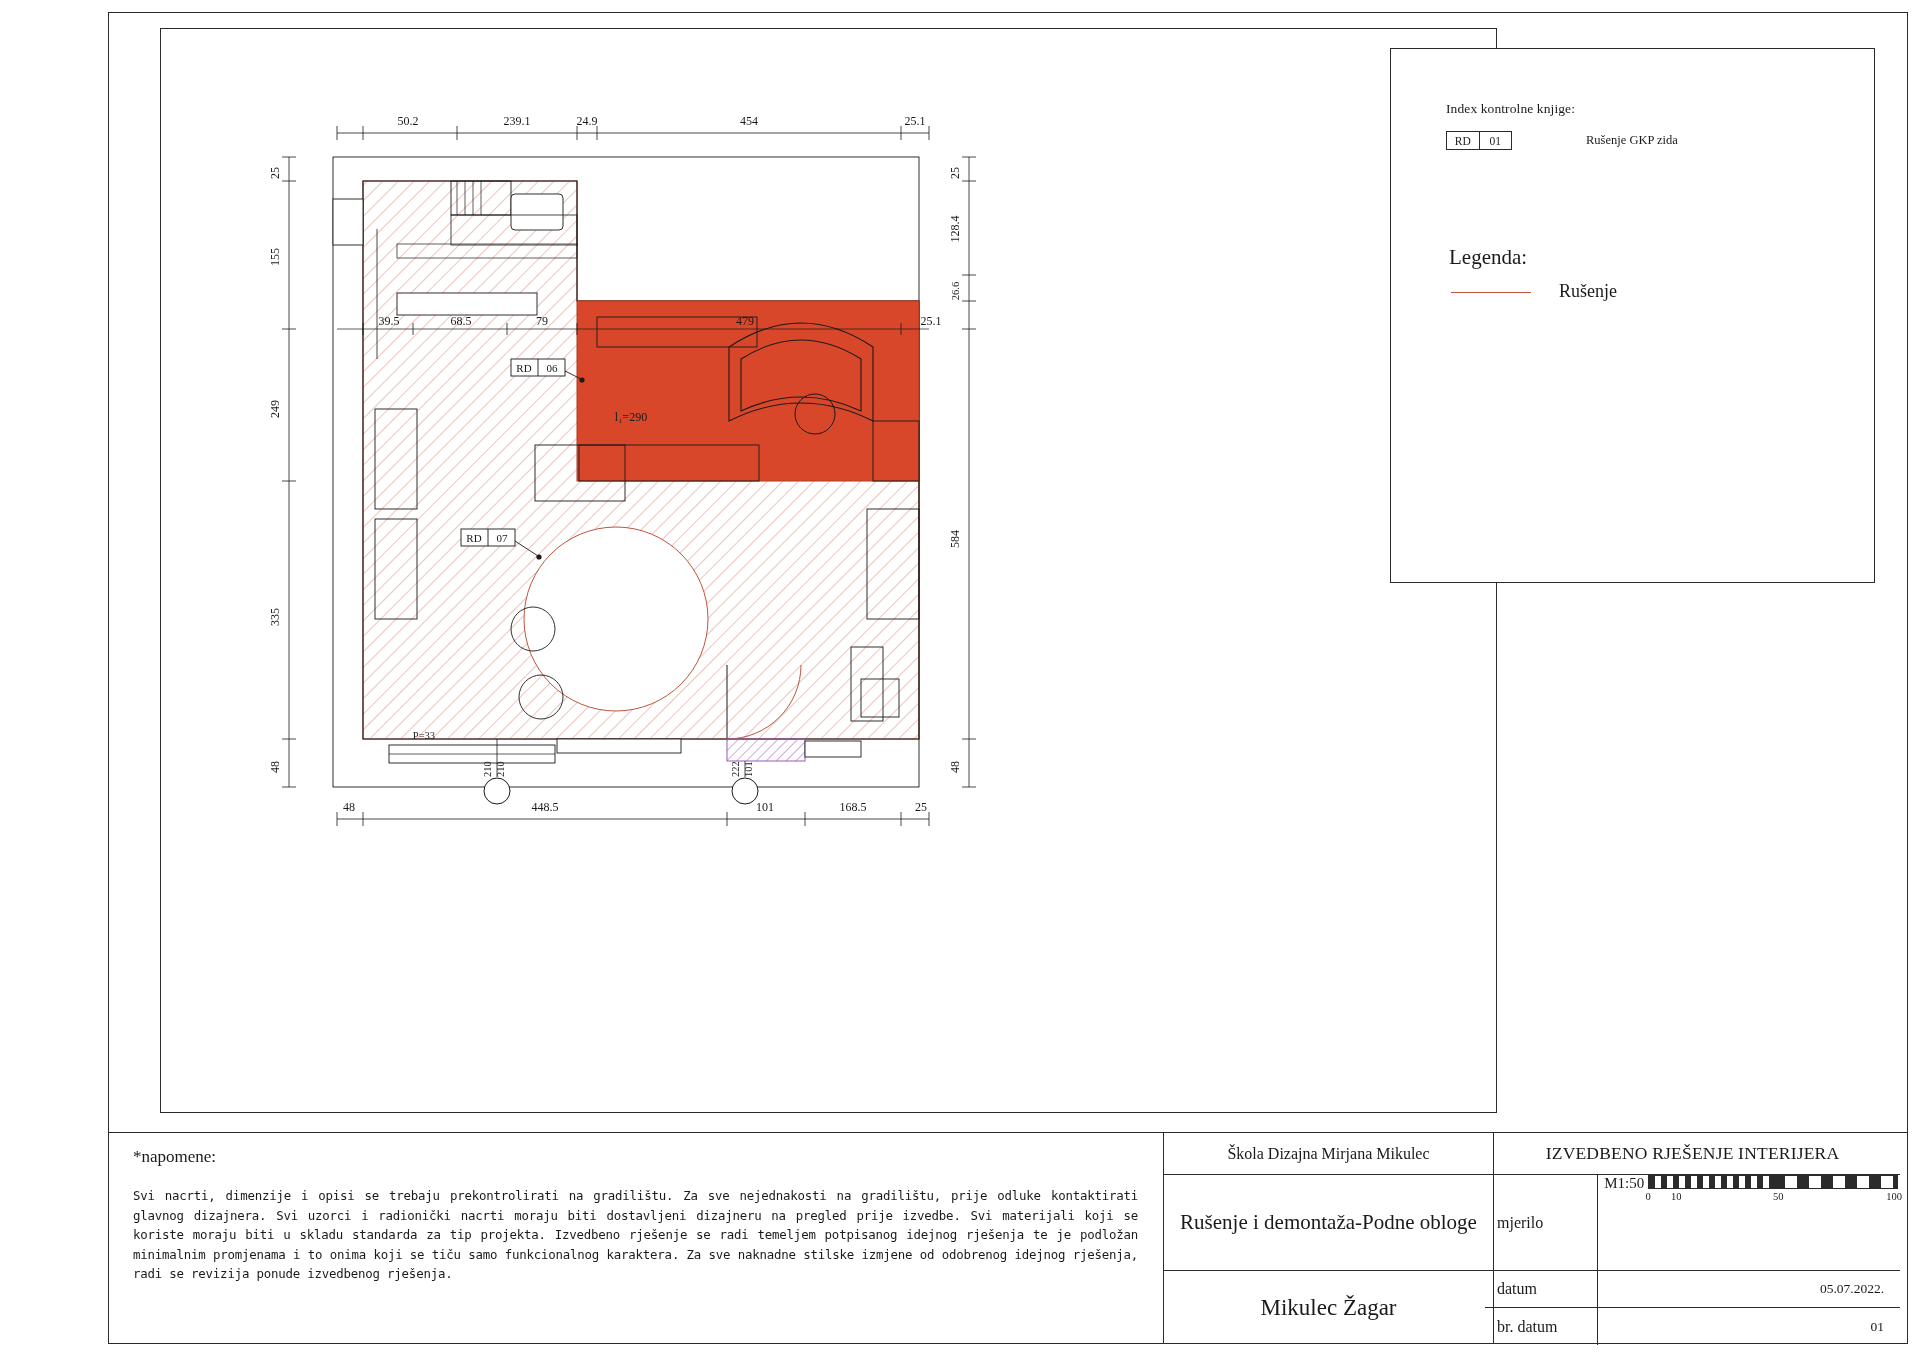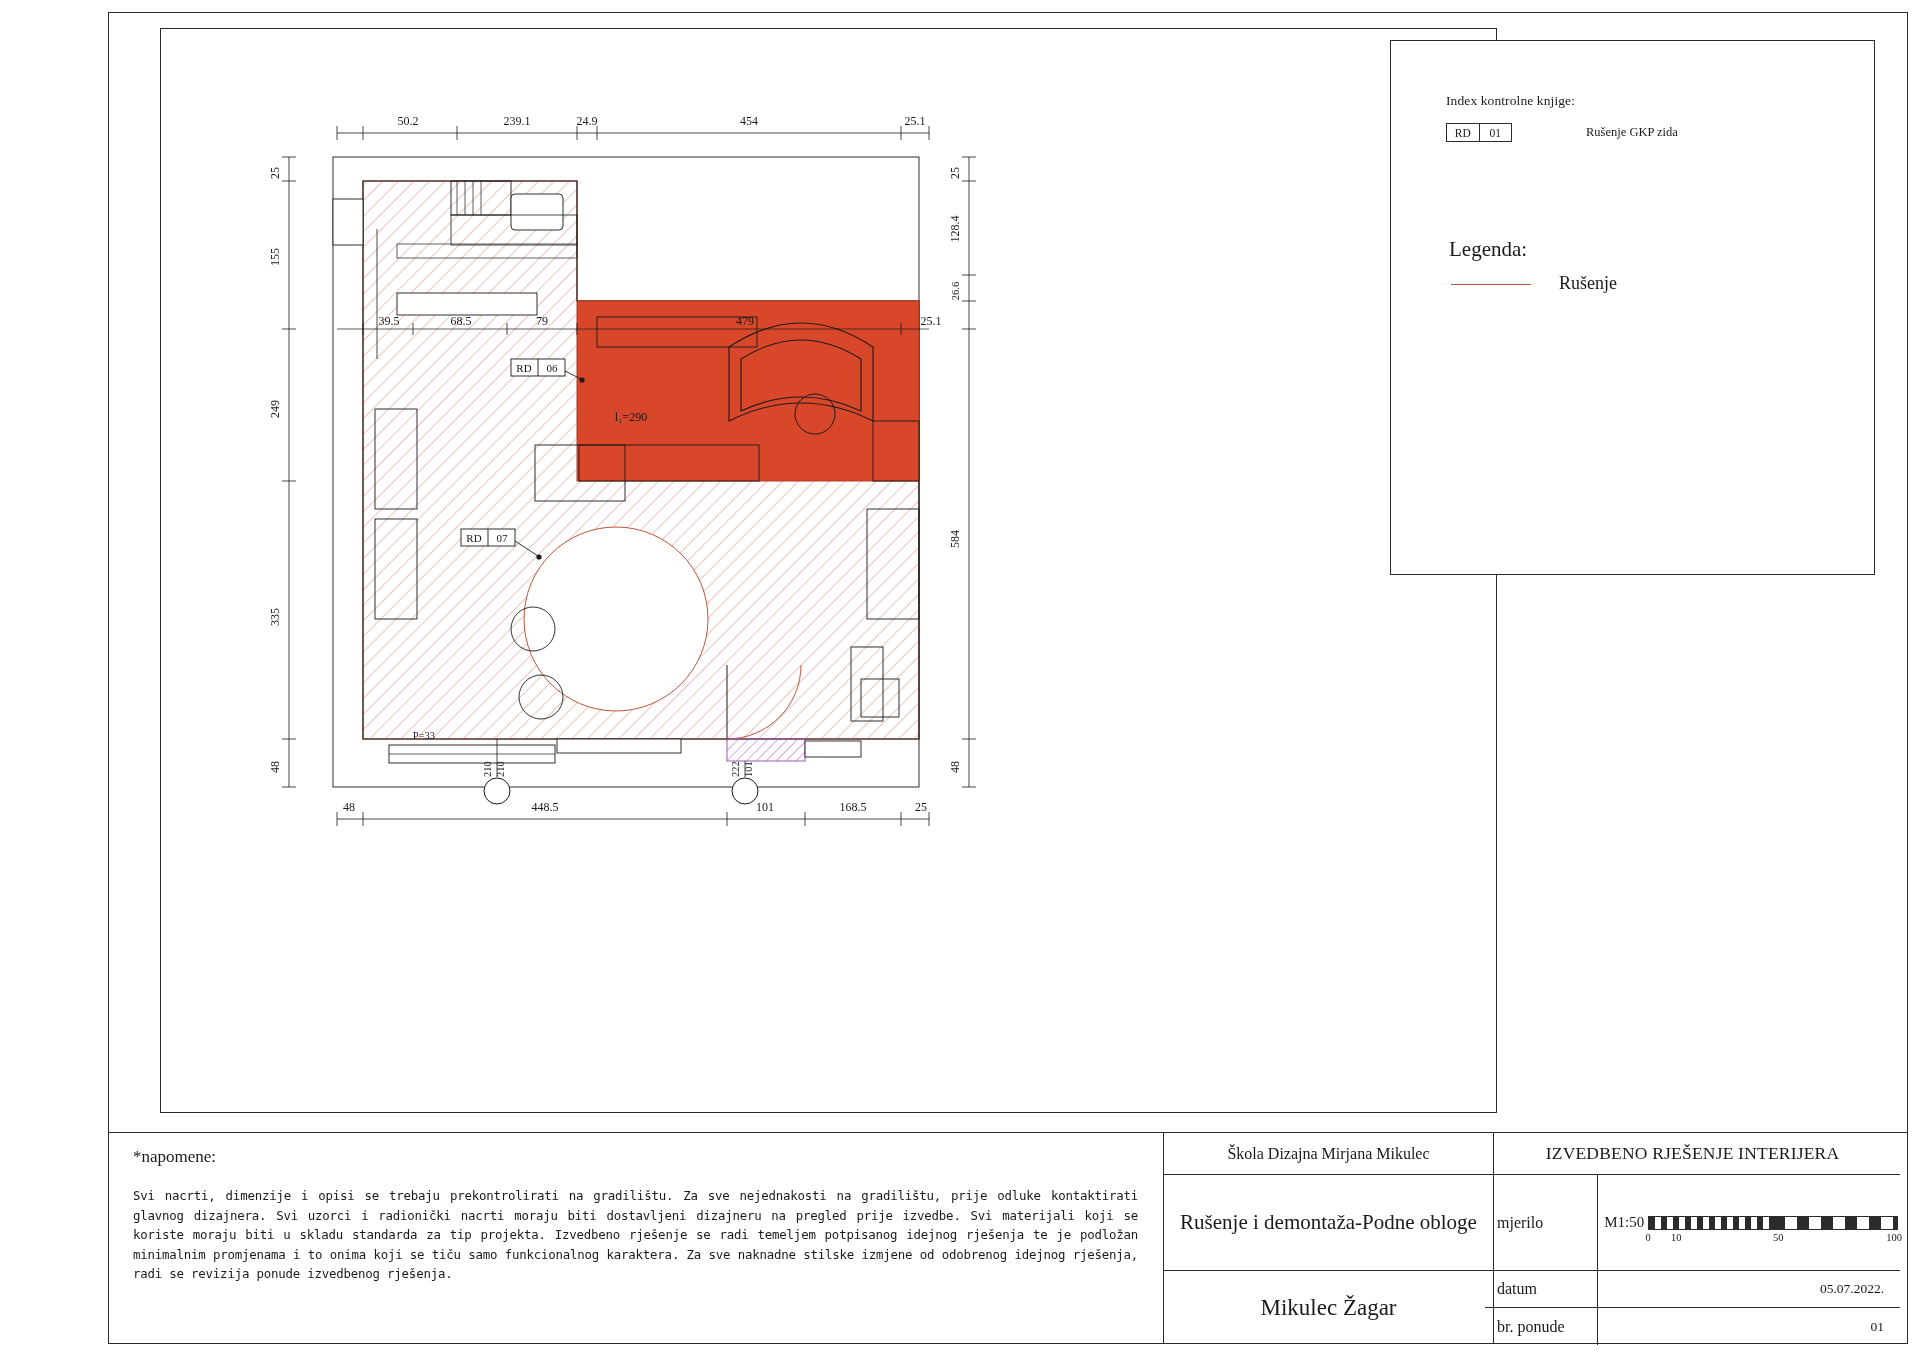--- a/index.html
+++ b/index.html
@@ -44,21 +44,21 @@
     border: 1.2px solid #2b2b2b;
     box-sizing: border-box;
     background: #fff;
     padding-left: 39px;
   }
 
   
   .legend-box {
     position: absolute;
     left: 1390px;
-    top: 40px;
+    top: 48px;
     width: 485px;
     height: 535px;
     border: 1.1px solid #2b2b2b;
     box-sizing: border-box;
     background: #fff;
   }
   .legend-index-title {
     position: absolute;
     left: 55px;
     top: 52px;
@@ -222,21 +222,21 @@
   }
   #tb-row-scale { top: 42px; height: 96px; }
   #tb-row-date  { top: 138px; height: 37px; }
   #tb-row-sheet { top: 175px; height: 37px; border-bottom: none; }
 
   .scalebar-wrap {
     position: relative;
     flex: 1;
     height: 100%;
     display: flex;
-    align-items: center;
+    align-items: flex-start;
   }
   .scale-m {
     font-size: 15px;
     margin-left: 6px;
     margin-right: 4px;
   }
   .scalebar {
     position: relative;
     width: 250px;
     height: 14px;
@@ -498,20 +498,20 @@
         </div>
       </div>
 
       <div class="tb-row" id="tb-row-date">
         <div class="lbl">datum</div>
         <div class="sep"></div>
         <div class="val">05.07.2022.</div>
       </div>
 
       <div class="tb-row" id="tb-row-sheet">
-        <div class="lbl">br. ponude</div>
+        <div class="lbl">br. datum</div>
         <div class="sep"></div>
         <div class="val">01</div>
       </div>
     </div>
   </div>
 
 </div>
 
 </body></html>

